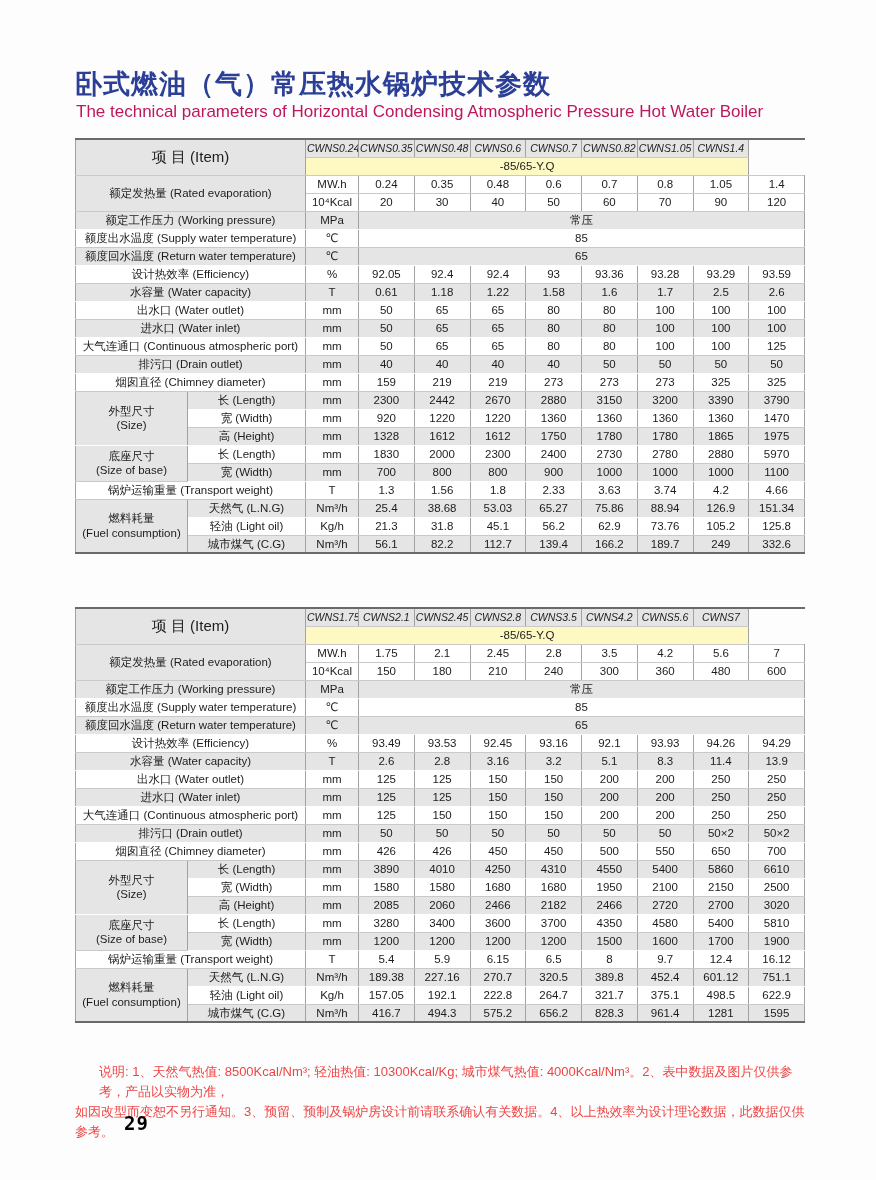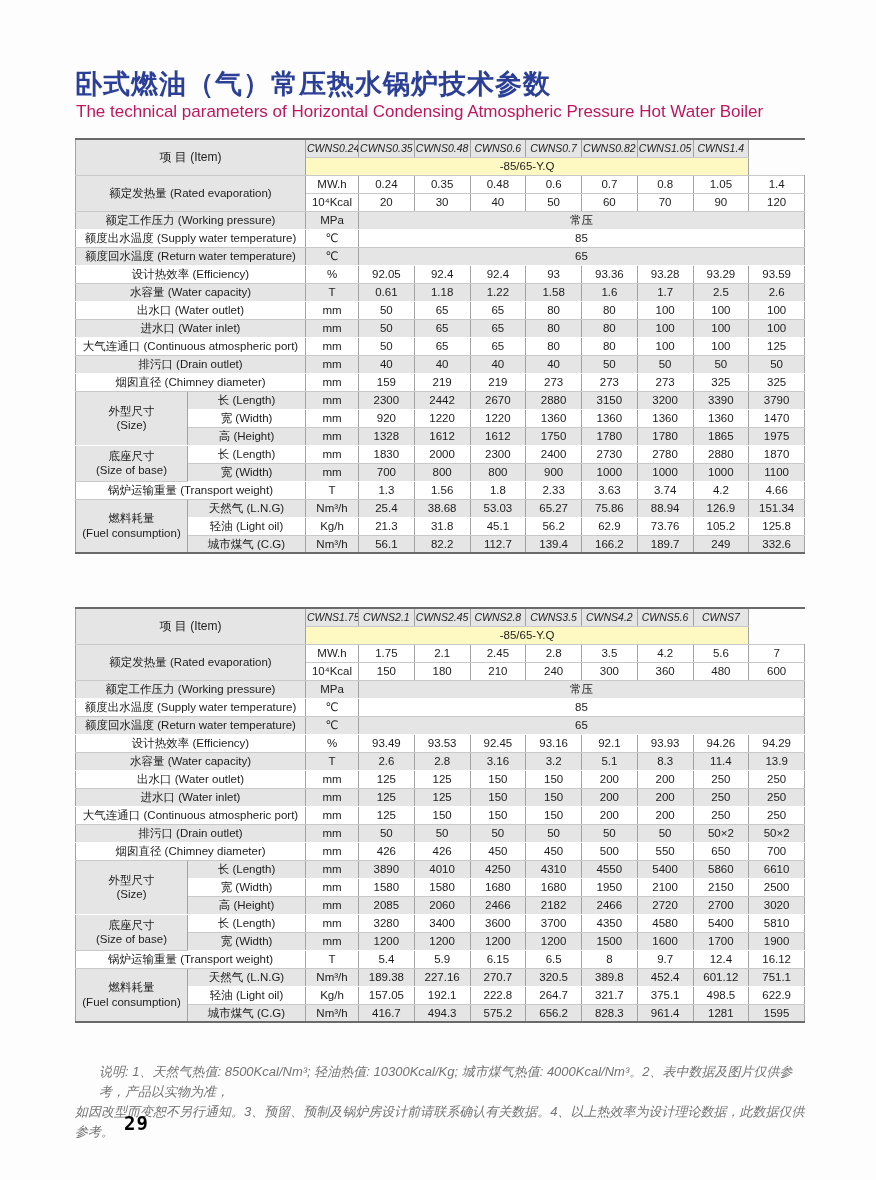--- a/index.html
+++ b/index.html
@@ -43,26 +43,26 @@
     border-bottom:1px solid var(--hline);
     height:18px;
     text-align:center;vertical-align:middle;
     padding:0 1px;
     line-height:1.05;
     background:#ffffff;
     overflow:hidden;white-space:nowrap;
   }
   .tbl tr.shade td{background:var(--shade);border-top-color:#fff;border-bottom-color:#fff;}
   .tbl td.grp{background:var(--shade);white-space:pre-line;line-height:1.25;}
-  .tbl td.item{background:var(--shade);font-size:12px;}
+  .tbl td.item{background:var(--shade);font-size:15px;}
   .tbl td.model{background:var(--shade);font-size:10.5px;font-style:italic;}
   .tbl td.series{background:#fef9c3;}
   .notes{
     position:absolute;left:75px;top:1062px;width:732px;
-    font-size:13px;line-height:1.55;color:#737373;font-style:italic;
+    font-size:13px;line-height:1.55;color:#ef4444;
   }
   .notes .l1{padding-left:24px;}
   .page-number{
     position:absolute;left:124px;top:1112px;
     font-family:"DejaVu Sans Mono",monospace;
     font-size:19px;font-weight:bold;color:#000000;letter-spacing:1px;
   }
 </style>
 </head>
 <body>
@@ -265,21 +265,21 @@
 (Size of base)</td>
           <td class="sub">长 (Length)</td>
           <td class="unit">mm</td>
           <td class="val">1830</td>
           <td class="val">2000</td>
           <td class="val">2300</td>
           <td class="val">2400</td>
           <td class="val">2730</td>
           <td class="val">2780</td>
           <td class="val">2880</td>
-          <td class="val">1870</td>
+          <td class="val">5970</td>
         </tr>
         <tr class="shade">
           <td class="sub">宽 (Width)</td>
           <td class="unit">mm</td>
           <td class="val">700</td>
           <td class="val">800</td>
           <td class="val">800</td>
           <td class="val">900</td>
           <td class="val">1000</td>
           <td class="val">1000</td>

